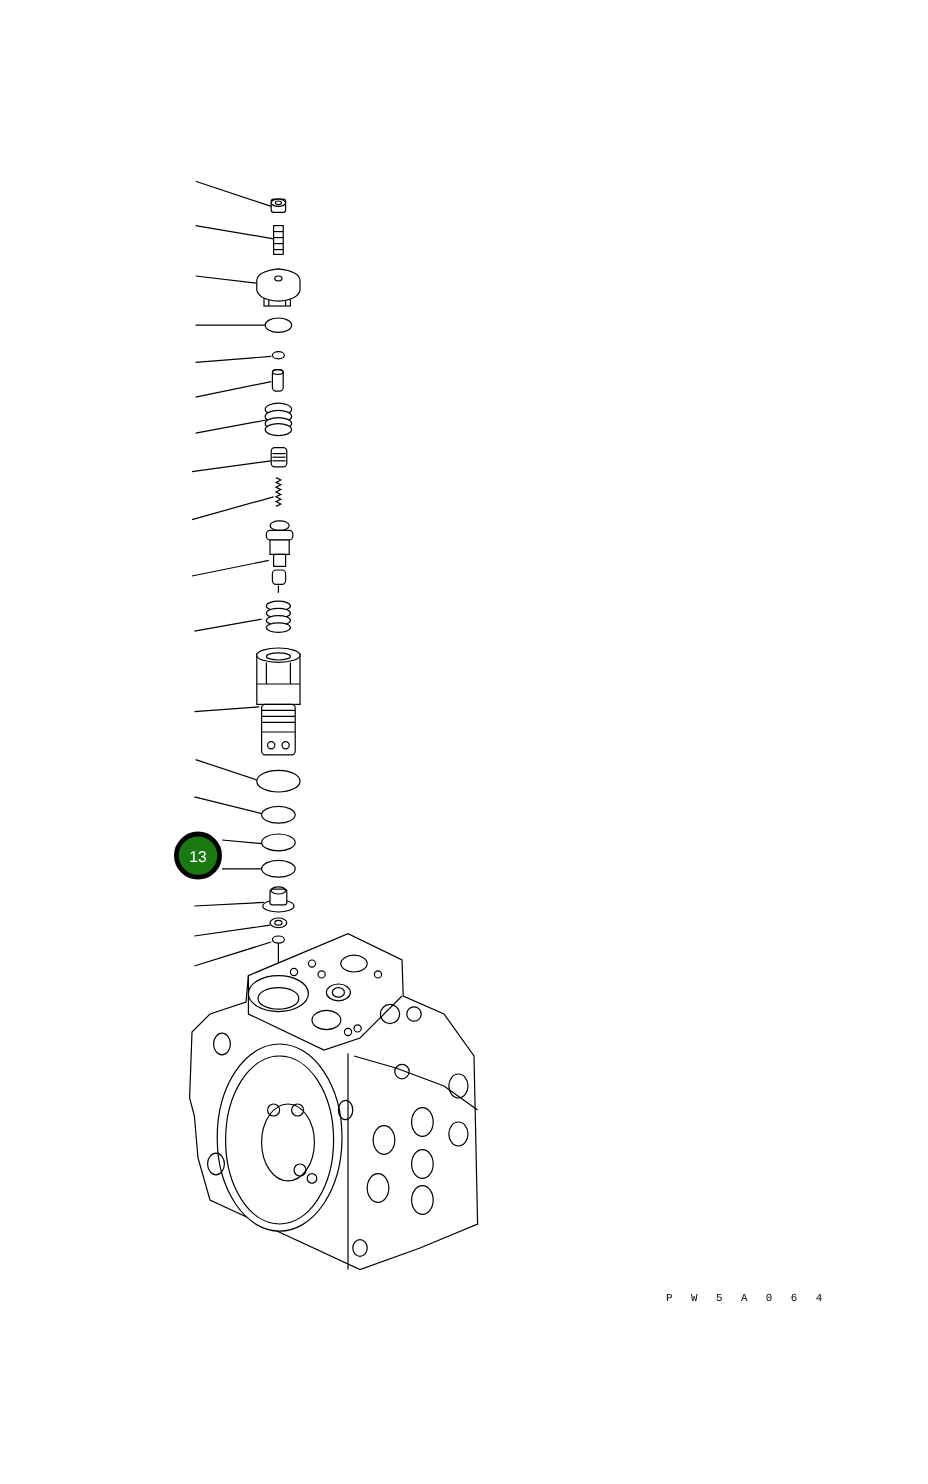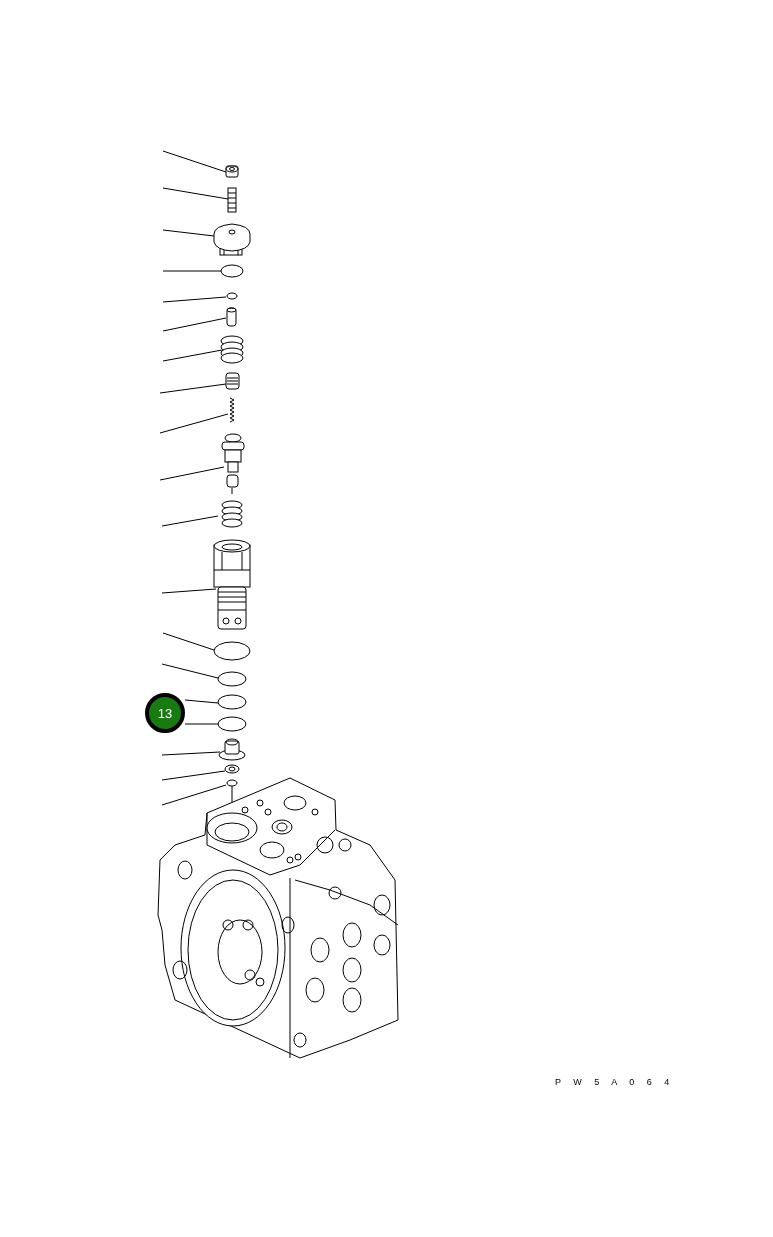--- a/index.html
+++ b/index.html
@@ -3,21 +3,21 @@
 <meta charset="utf-8">
 <style>
   html, body { margin: 0; padding: 0; background: #ffffff; }
   body { width: 773px; height: 1237px; position: relative; overflow: hidden; font-family: "DejaVu Sans Mono", monospace; }
   #diagram { position: absolute; left: 0; top: 0; width: 773px; height: 1237px; }
   .ln { stroke: #000; stroke-width: 1; fill: none; }
   .part { stroke: #000; stroke-width: 1; fill: #fff; }
   .leader { stroke: #000; stroke-width: 1; fill: none; }
   .callout { position: absolute; left: 145px; top: 693px; width: 40px; height: 40px; border-radius: 50%; background: #1a7a12; border: 4px solid #000; box-sizing: border-box; display: flex; align-items: center; justify-content: center; cursor: pointer; }
   .callout span { color: #ffffff; font-family: "Liberation Sans", sans-serif; font-size: 13px; text-align: center; }
-  .drawing-code { position: absolute; left: 555px; top: 1077px; font-family: Liberation Sans, sans-serif; font-size: 9px; letter-spacing: 5px; color: #000; }
+  .drawing-code { position: absolute; left: 555px; top: 1077px; font-family: Liberation Mono, monospace; font-size: 9px; letter-spacing: 5px; color: #000; }
 </style>
 </head>
 <body>
 
 <svg id="diagram" viewBox="0 0 773 1237" xmlns="http://www.w3.org/2000/svg">
 
   <g>
     <line class="leader" x1="163" y1="151" x2="226" y2="172"></line>
     <line class="leader" x1="163" y1="188" x2="228" y2="199"></line>
     <line class="leader" x1="163" y1="230" x2="214" y2="236"></line>

